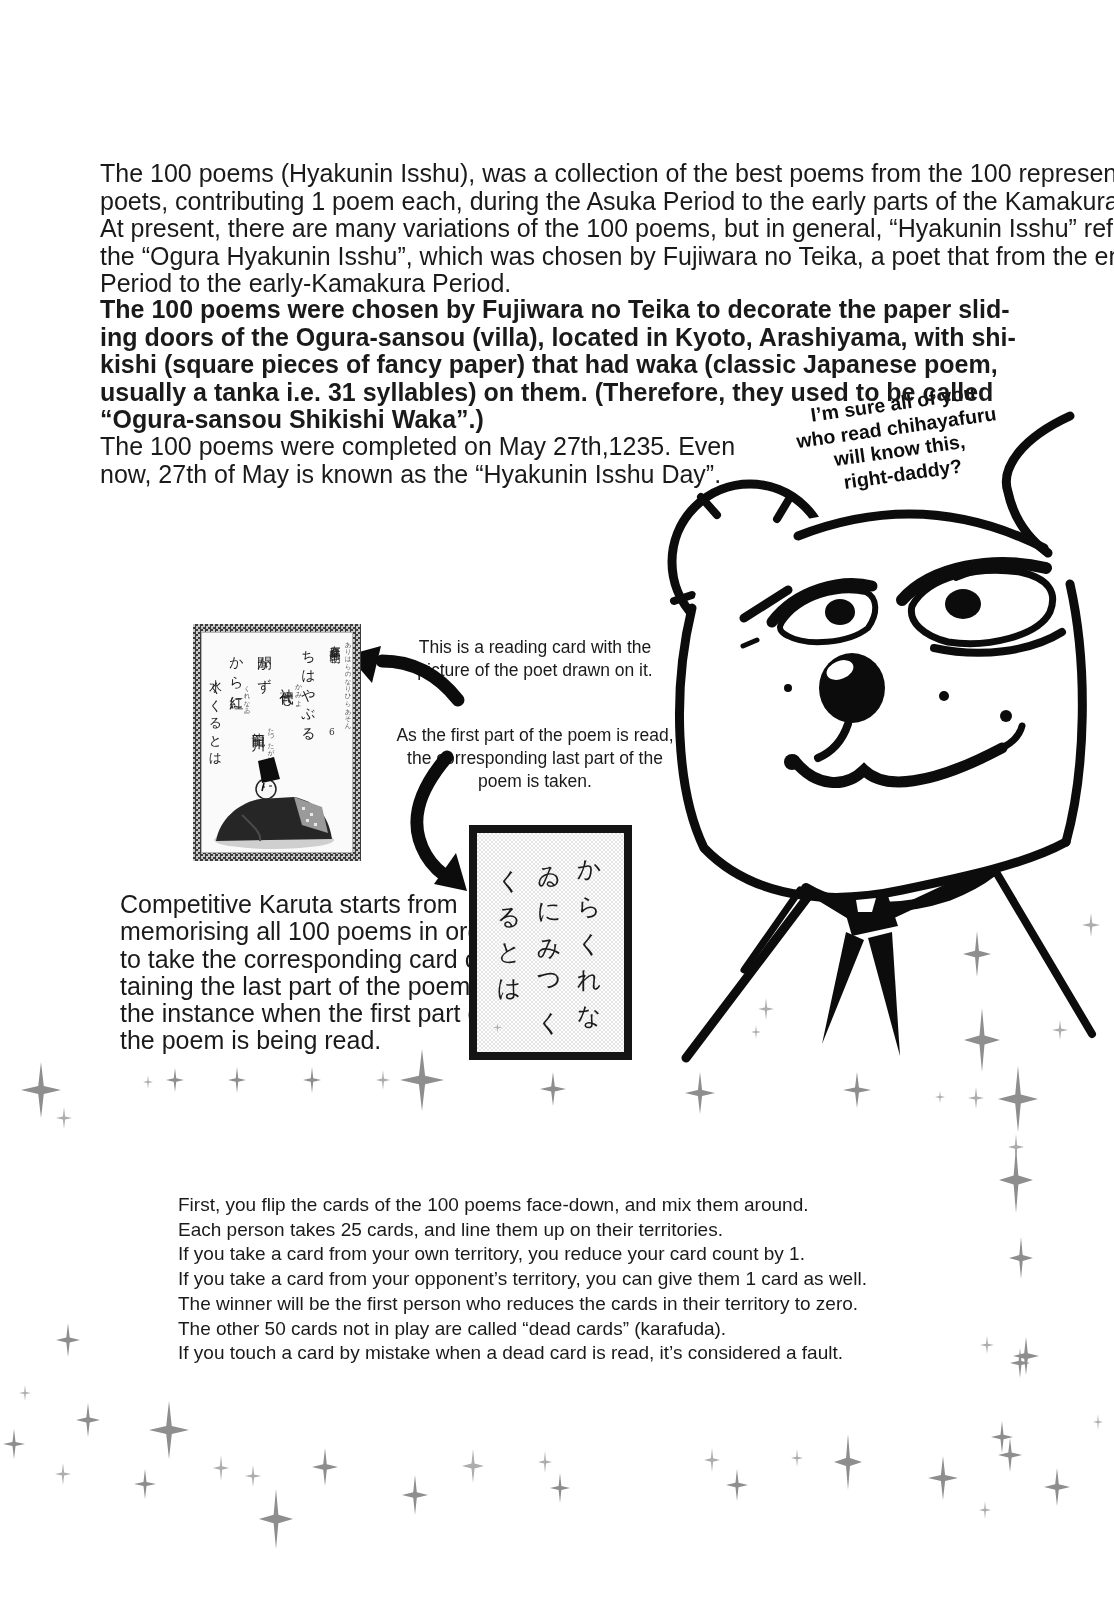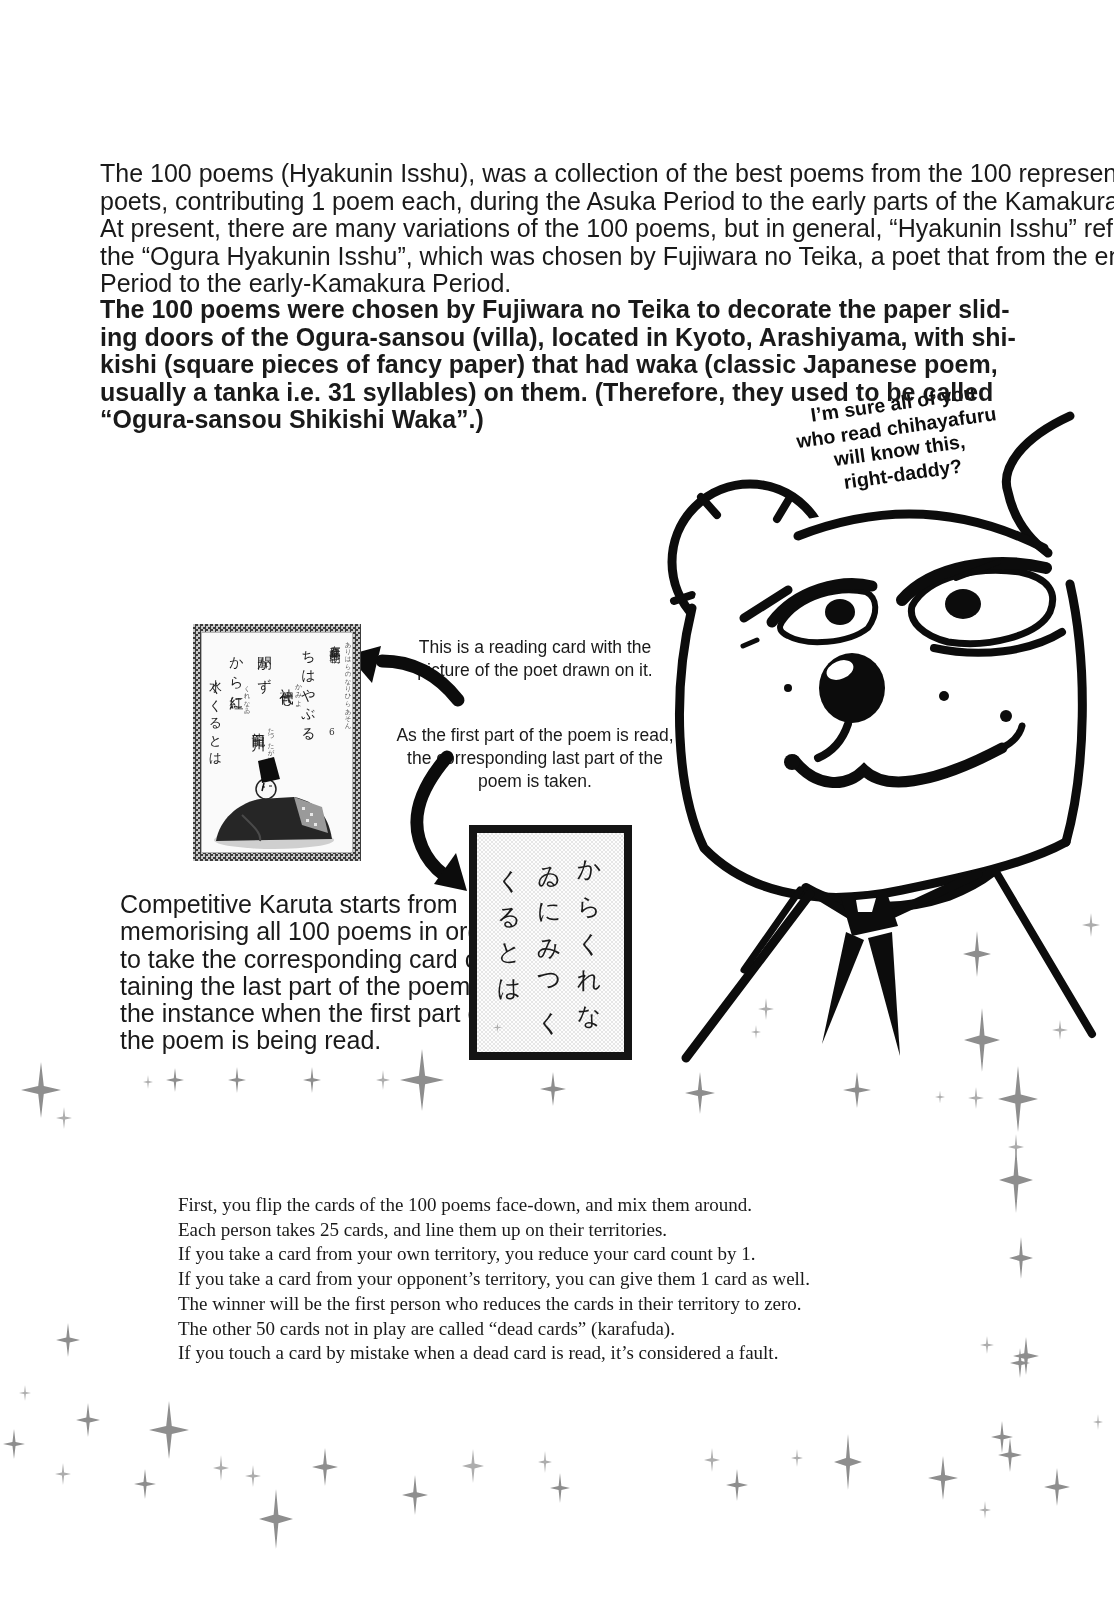--- a/index.html
+++ b/index.html
@@ -12,21 +12,21 @@
   #title2{top:1138px;font-size:33px;}
   .para{position:absolute;font-size:25px;line-height:27.5px;}
   #p1{left:100px;top:160px;}
   #p2{left:100px;top:296px;font-weight:bold;}
   #p3{left:100px;top:433px;}
   #p4{left:100px;top:506px;}
   #p5{left:120px;top:891px;line-height:27.3px;}
   .caption{position:absolute;font-size:17.5px;line-height:23px;text-align:center;}
   #cap1{left:365px;top:636px;width:340px;}
   #cap2{left:355px;top:724px;width:360px;}
-  #rules-lines{position:absolute;left:178px;top:1193px;font-size:19px;line-height:24.7px;font-family:Liberation Serif, serif;}
+  #rules-lines{position:absolute;left:178px;top:1193px;font-size:19px;line-height:24.7px;}
   
   #speech{position:absolute;left:758px;top:392px;width:280px;transform:rotate(-8deg);
           font-size:19.5px;font-weight:bold;line-height:23.5px;text-align:center;color:#0d0d0d;}
   
   .reading-card{position:absolute;left:193px;top:624px;width:168px;height:237px;
       background:repeating-conic-gradient(#3c3c3c 0% 25%,#c9c9c9 0% 50%);background-size:5px 5px;
       padding:8px;box-sizing:border-box;}
   .rc-inner{position:relative;width:100%;height:100%;background:#fafafa;border:1px solid #b5b5b5;box-sizing:border-box;}
   .vtext{writing-mode:vertical-rl;text-orientation:upright;position:absolute;
          font-family:"DejaVu Serif",serif;color:#1d1d1d;}
@@ -169,20 +169,22 @@
   <div id="p1" class="para lines">The 100 poems (Hyakunin Isshu), was a collection of the best poems from the 100 representative
 poets, contributing 1 poem each, during the Asuka Period to the early parts of the Kamakura Period.
 At present, there are many variations of the 100 poems, but in general, “Hyakunin Isshu” refers to
 the “Ogura Hyakunin Isshu”, which was chosen by Fujiwara no Teika, a poet that from the end-Heian
 Period to the early-Kamakura Period.</div>
   <div id="p2" class="para lines">The 100 poems were chosen by Fujiwara no Teika to decorate the paper slid-
 ing doors of the Ogura-sansou (villa), located in Kyoto, Arashiyama, with shi-
 kishi (square pieces of fancy paper) that had waka (classic Japanese poem,
 usually a tanka i.e. 31 syllables) on them. (Therefore, they used to be called
 “Ogura-sansou Shikishi Waka”.)</div>
+  <div id="p3" class="para lines">The 100 poems were completed on May 27th,1235. Even
+now, 27th of May is known as the “Hyakunin Isshu Day”.</div>
   <div id="p5" class="para lines">Competitive Karuta starts from
 memorising all 100 poems in order
 to take the corresponding card con-
 taining the last part of the poem, at
 the instance when the first part of
 the poem is being read.</div>
 
   <div id="cap1" class="caption lines">This is a reading card with the
 picture of the poet drawn on it.</div>
   <div id="cap2" class="caption lines">As the first part of the poem is read,

